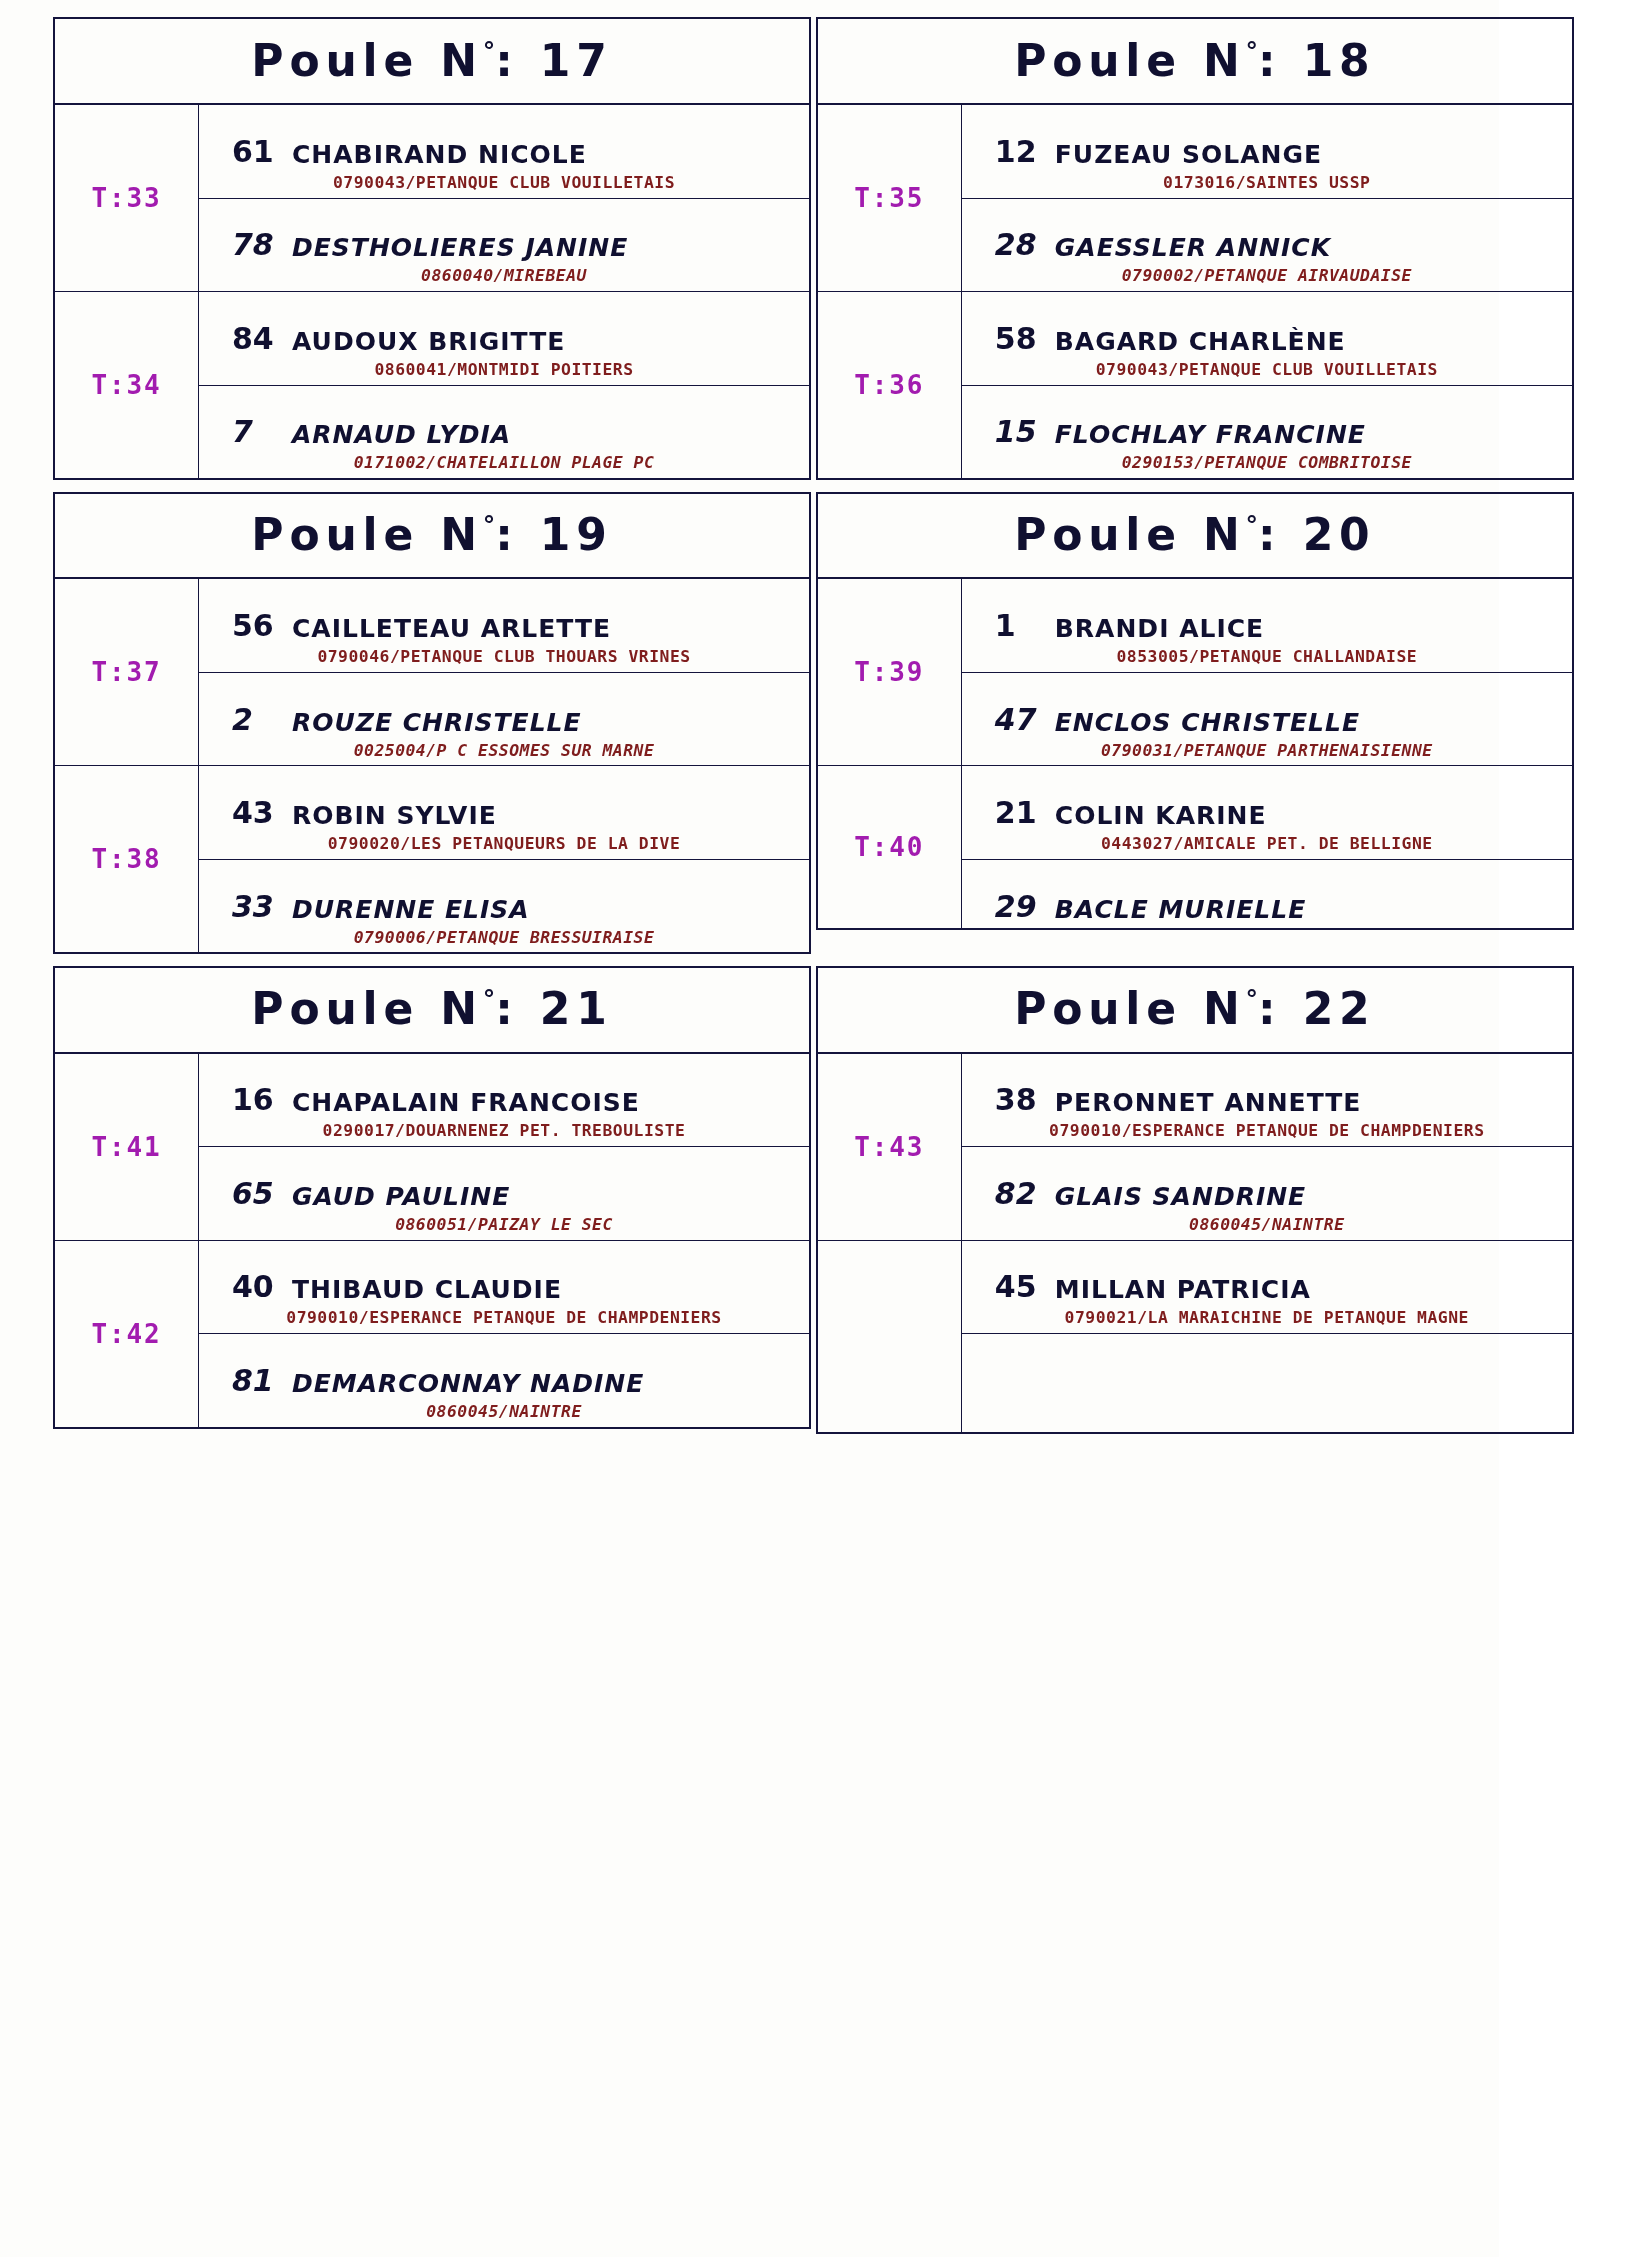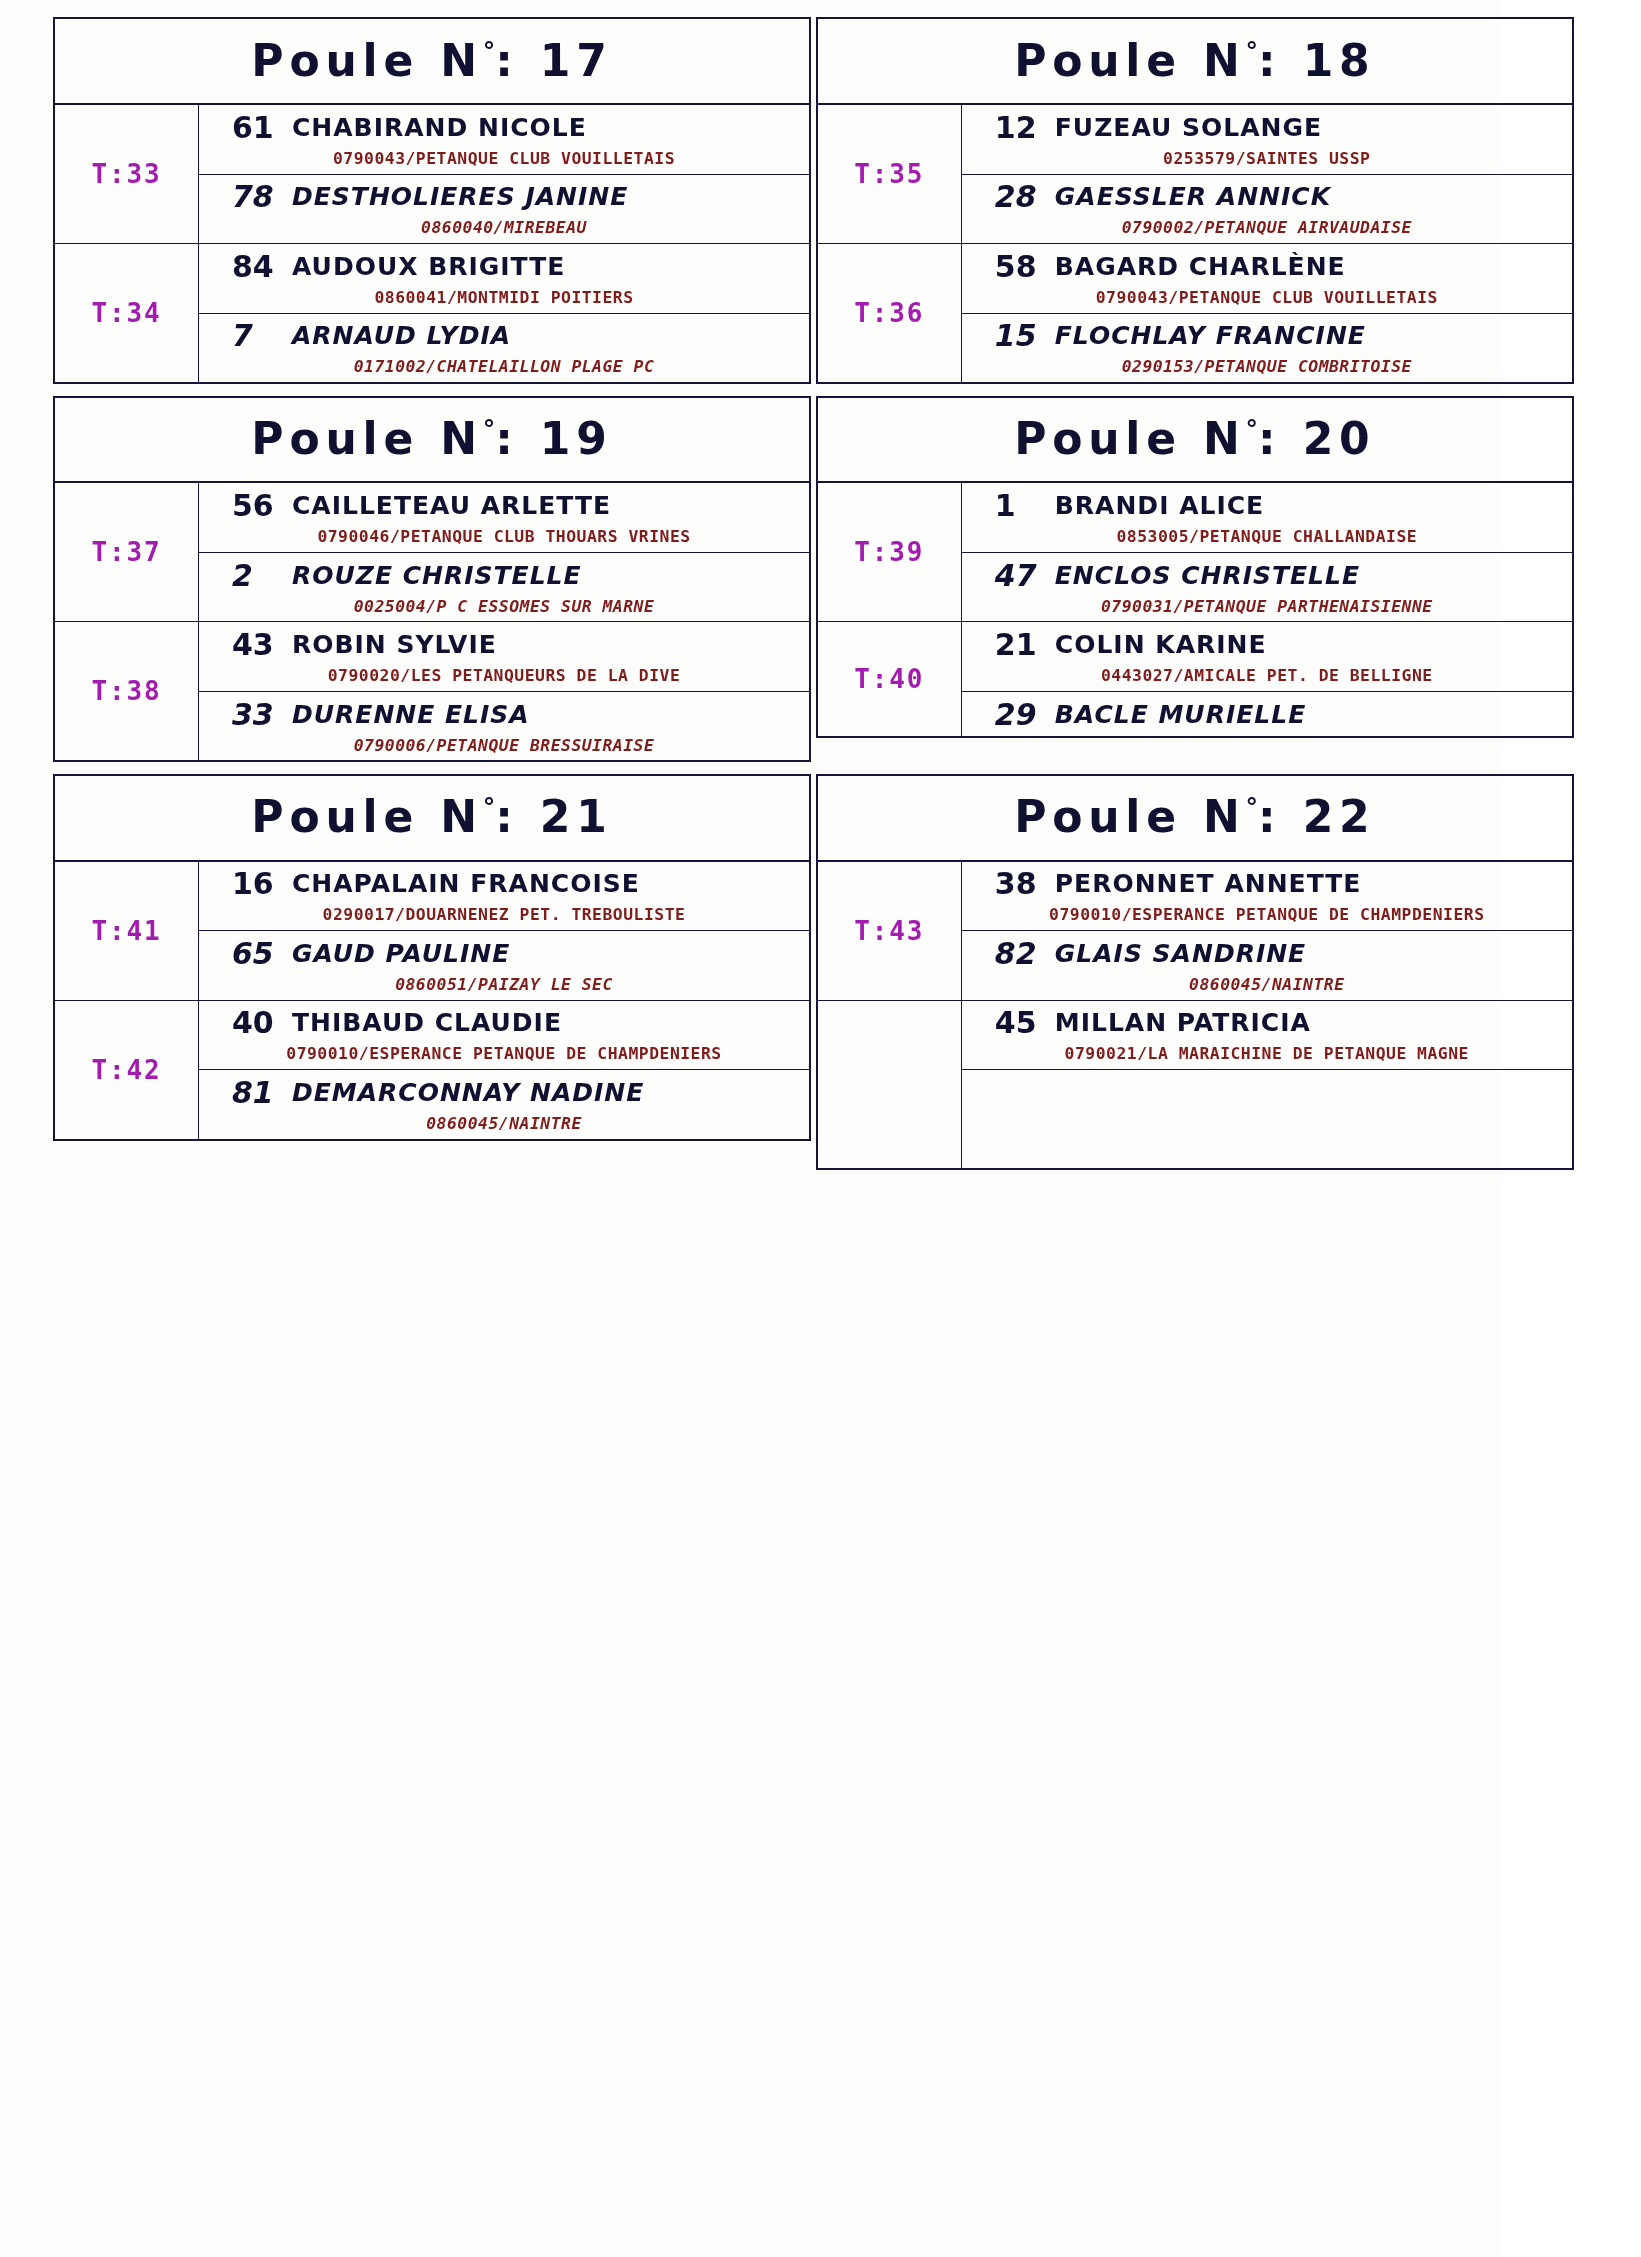--- a/index.html
+++ b/index.html
@@ -82,22 +82,23 @@
   }
   .team {
     padding: 4.8px 0 3.9px 0;
     border-bottom: 1.9px solid #14143c;
   }
   .team:last-child {
     border-bottom: none;
   }
   .team-line {
     display: flex;
-    align-items: center;
+    align-items: flex-end;
     padding-left: 33px;
+    margin-top: 24px;
   }
   .team-num {
     width: 60px;
     min-width: 60px;
     font-family: "DejaVu Sans", sans-serif;
     font-weight: bold;
     font-size: 30px;
     color: #101030;
   }
   .team-name {
@@ -180,21 +181,21 @@
           <div class="poule-inner">
             <div class="poule-title"><span>Poule N</span><sup>°</sup><span>:</span> <span>18</span></div>
             <div class="match">
               <div class="terrain">T:35</div>
               <div class="teams">
                 <div class="team">
                   <div class="team-line">
                     <span class="team-num">12</span>
                     <span class="team-name">FUZEAU SOLANGE</span>
                   </div>
-                  <div class="club">0253579/SAINTES   USSP</div>
+                  <div class="club">0173016/SAINTES   USSP</div>
                 </div>
                 <div class="team italic">
                   <div class="team-line">
                     <span class="team-num">28</span>
                     <span class="team-name">GAESSLER ANNICK</span>
                   </div>
                   <div class="club">0790002/PETANQUE AIRVAUDAISE</div>
                 </div>
               </div>
             </div>

